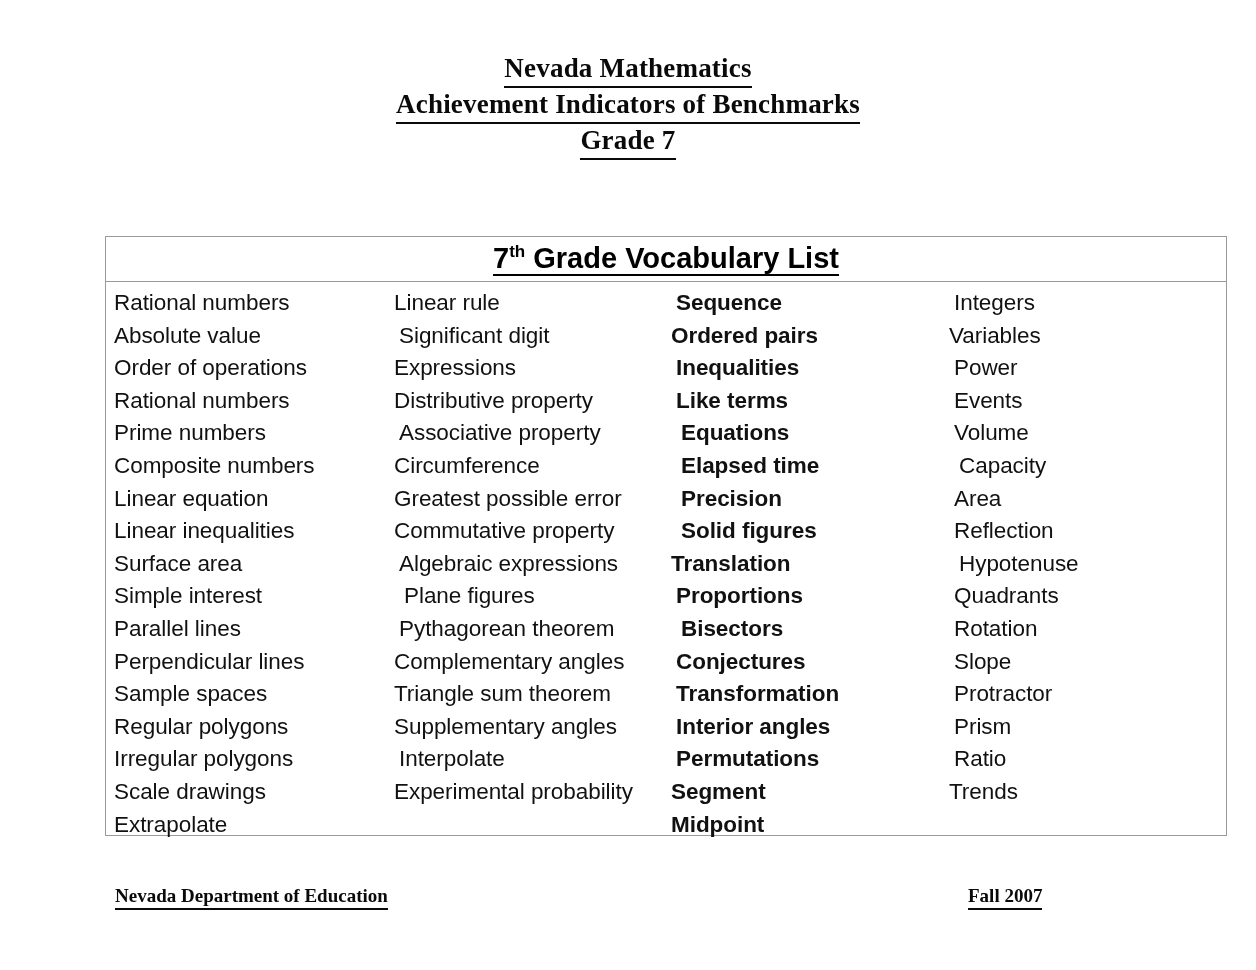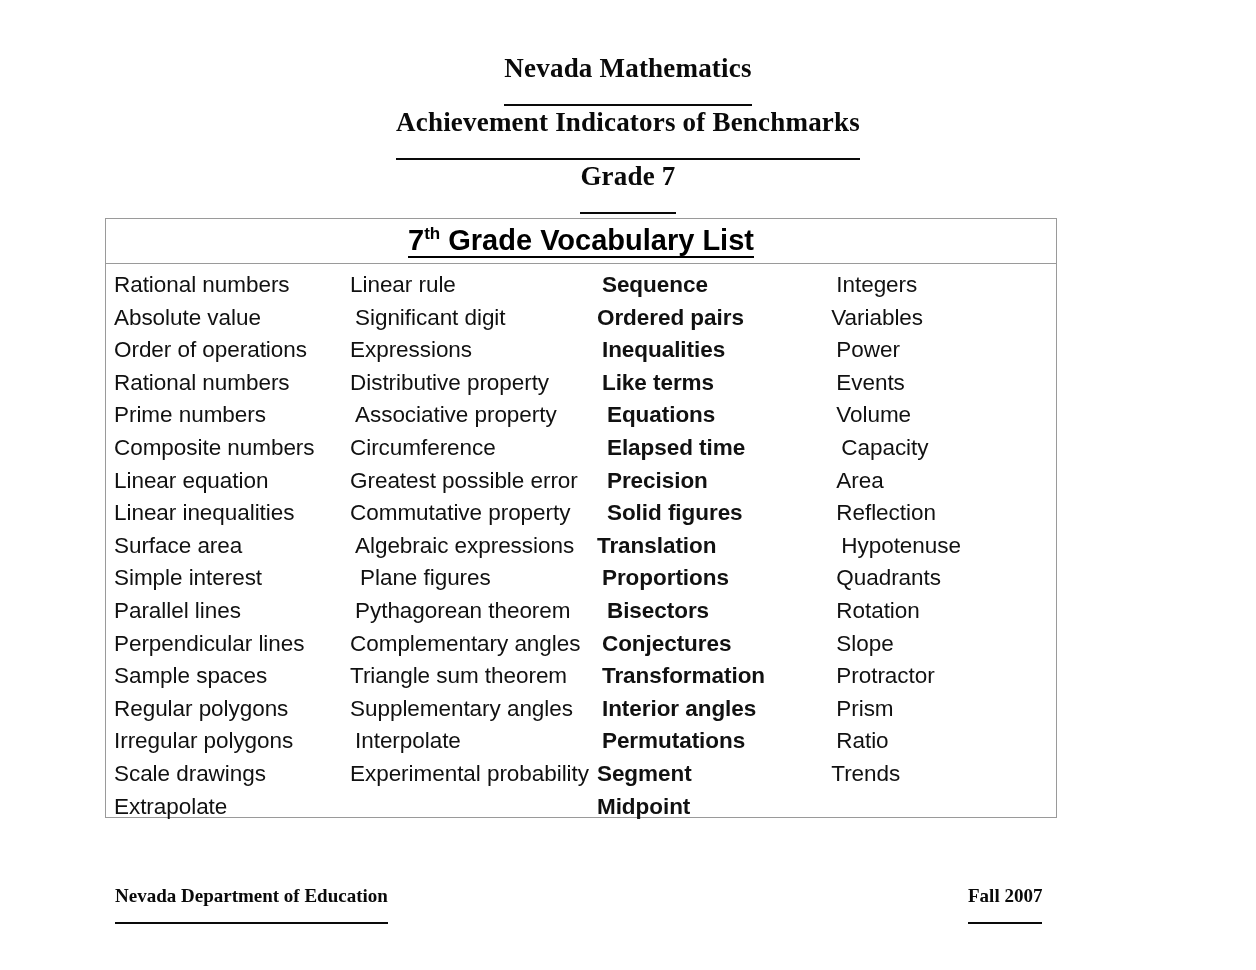--- a/index.html
+++ b/index.html
@@ -28,29 +28,29 @@
     font-weight: bold;
     font-size: 27px;
     line-height: 33px;
     letter-spacing: 0.2px;
     color: #0a0a0a;
     white-space: nowrap;
   }
   .doc-header .hline span {
     display: inline-block;
     border-bottom: 2.5px solid #0a0a0a;
-    padding-bottom: 19px;
+    padding-bottom: 1px;
   }
 
   
   .vocab-table {
     position: absolute;
     left: 105px;
-    top: 218px;
-    width: 952px;
+    top: 236px;
+    width: 1122px;
     height: 600px;
     border: 1px solid #9a9a9a;
     box-sizing: border-box;
     background: #ffffff;
   }
   .vocab-title-row {
     height: 45px;
     border-bottom: 1px solid #9a9a9a;
     display: flex;
     align-items: center;
@@ -107,21 +107,21 @@
     height: 34px;
   }
   .footer-text {
     position: absolute;
     font-family: "Liberation Serif", serif;
     font-weight: bold;
     font-size: 19px;
     line-height: 23px;
     color: #0a0a0a;
     border-bottom: 2px solid #0a0a0a;
-    padding-bottom: 15px;
+    padding-bottom: 1px;
     white-space: nowrap;
   }
   .footer-left  { left: 115px; }
   .footer-right { left: 968px; }
 </style>
 </head>
 <body>
 
 <div class="doc-header">
   <div class="hline">

